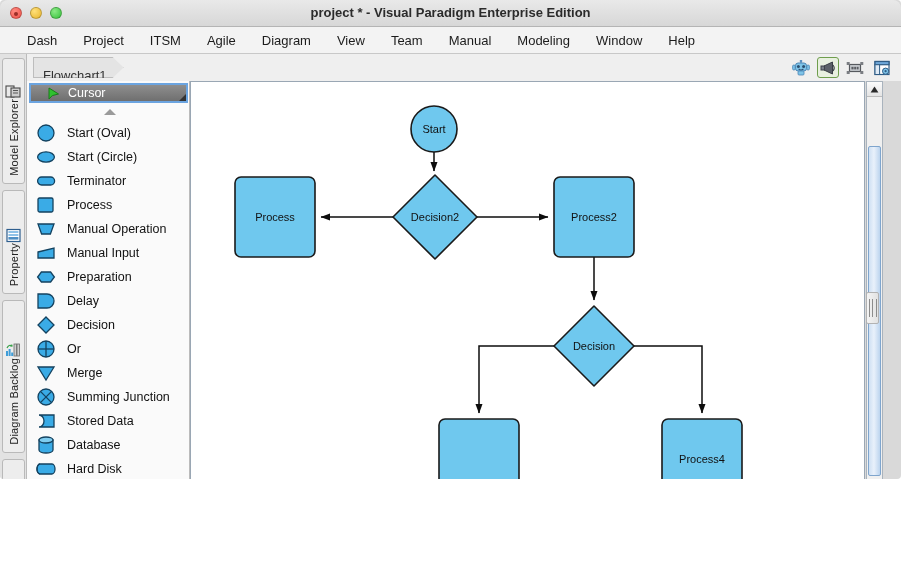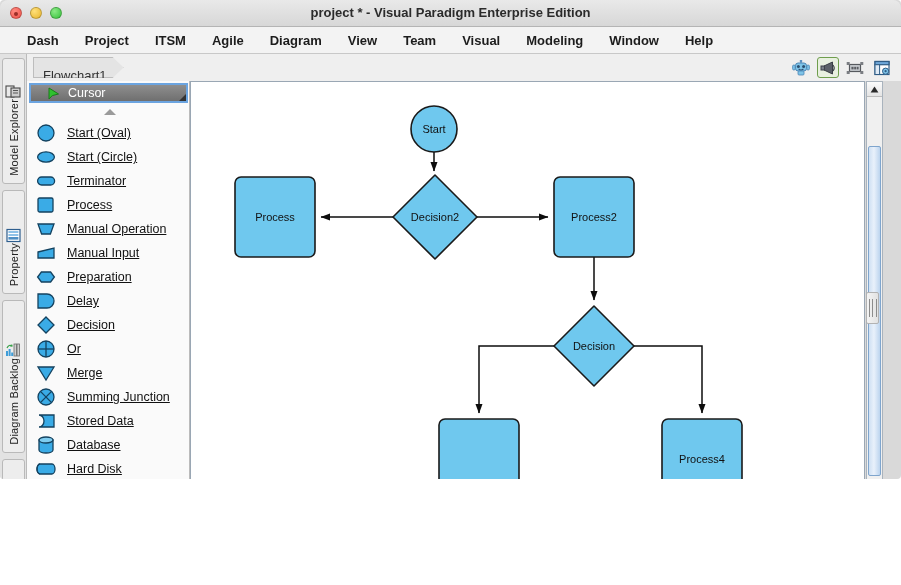--- a/index.html
+++ b/index.html
@@ -41,21 +41,20 @@
   }
 
   
   .menubar {
     position: absolute; left: 0; top: 27px;
     width: 901px; height: 27px;
     background: #f3f3f3;
     border-bottom: 1px solid #c8c8c8;
     display: flex; align-items: center;
     padding-left: 14px;
-    font-weight: bold;
   }
   .menu-item {
     font-size: 13px; color: #1c1c1c;
     padding: 3px 13px; cursor: default; white-space: nowrap;
   }
 
   
   .tabrow {
     position: absolute; left: 0; top: 54px;
     width: 901px; height: 27px;
@@ -125,21 +124,21 @@
   }
   .scroll-up, .scroll-dn {
     position: absolute; left: 77px; width: 0; height: 0;
     border-left: 6px solid transparent; border-right: 6px solid transparent;
   }
   .scroll-up { top: 28px; border-bottom: 6px solid #9a9a9a; }
   .scroll-dn { bottom: 2px; border-top: 6px solid #9a9a9a; }
   .pal-list { position: absolute; left: 0; top: 40px; width: 163px; }
   .pal-item {
     height: 24px; display: flex; align-items: center;
-    padding-left: 9px; font-size: 12.5px; color: #111; text-decoration: underline;
+    padding-left: 9px; font-size: 12.5px; color: #111;
   }
   .pal-item .glyph { width: 24px; height: 20px; flex: none; margin-right: 7px; }
   .pal-item .txt { white-space: nowrap; }
 
   
   .canvas-wrap {
     position: absolute; left: 190px; top: 81px;
     width: 675px; height: 457px;
     background: #ffffff;
     border: 1px solid #9aa7b4;
@@ -237,21 +236,21 @@
   </div>
 
   <div class="menubar">
     <div class="menu-item">Dash</div>
     <div class="menu-item">Project</div>
     <div class="menu-item">ITSM</div>
     <div class="menu-item">Agile</div>
     <div class="menu-item">Diagram</div>
     <div class="menu-item">View</div>
     <div class="menu-item">Team</div>
-    <div class="menu-item">Visual</div>
+    <div class="menu-item">Manual</div>
     <div class="menu-item">Modeling</div>
     <div class="menu-item">Window</div>
     <div class="menu-item">Help</div>
   </div>
 
   <div class="tabrow">
     <div class="doc-tab">Flowchart1</div>
 
     <div class="tb-icons">
 

